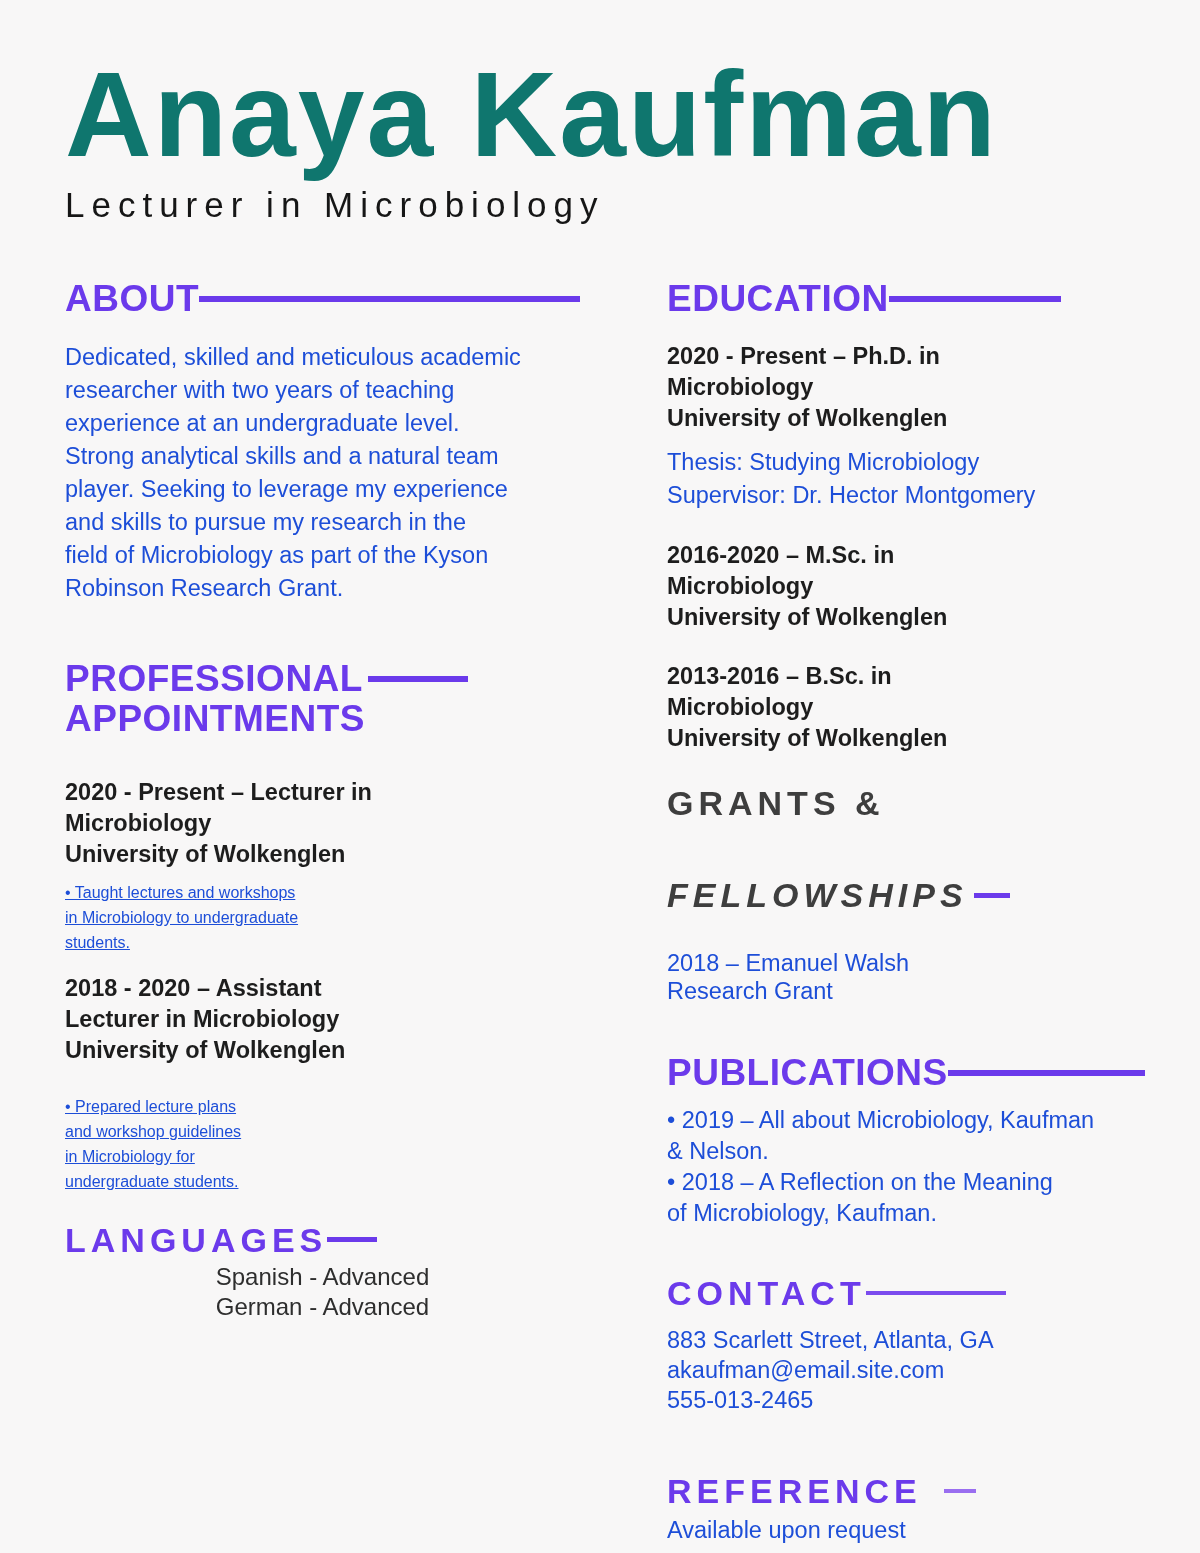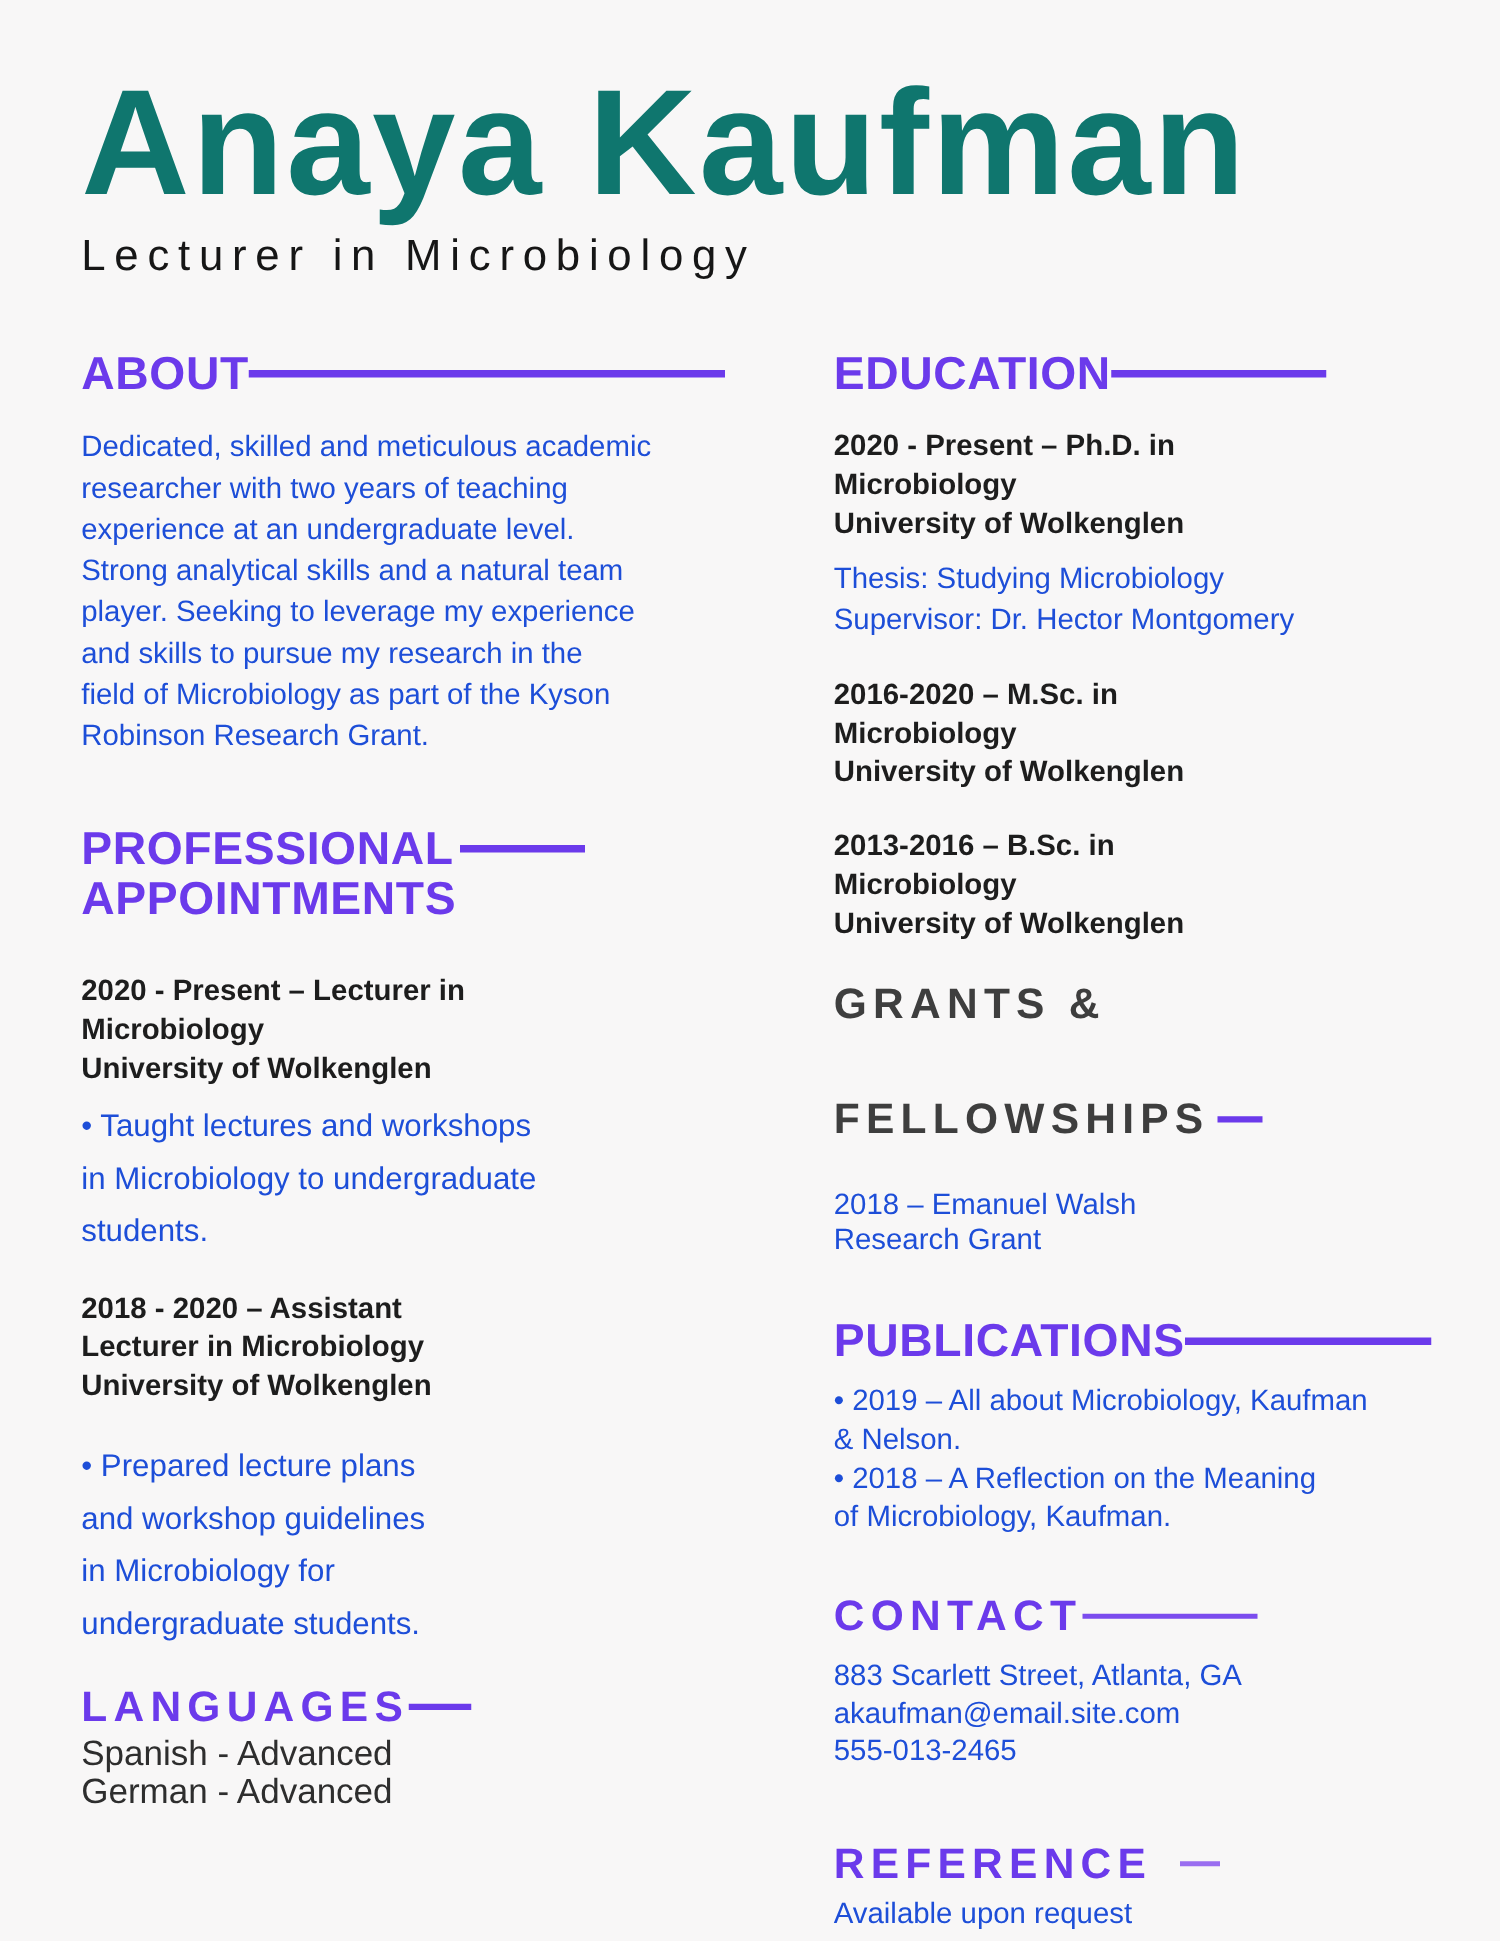--- a/index.html
+++ b/index.html
@@ -57,32 +57,32 @@
   .body-text { font-size: 23.5px; line-height: 33px; color: #1d4ed8; }
   .bold-title { font-size: 23.5px; line-height: 31px; font-weight: 700; color: #1d1d1d; }
 
   
   .about-body { margin-top: 22px; }
   .section-pa { margin-top: 54px; }
   .pa-head { position: relative; }
   .pa-rule { position: absolute; left: 303px; top: 17px; width: 100px; height: 6px; background: #6b3aeb; }
   .entry { margin-top: 38px; }
   .entry-2 { margin-top: 18px; }
-  .entry-bullet { margin-top: 10px; font-size: 25px; line-height: 42px; }
+  .entry-bullet { margin-top: 10px; font-size: 16px; line-height: 25px; text-decoration: underline; }
   .entry-bullet-2 { margin-top: 28px; }
   .section-lang { margin-top: 28px; }
   .lang-items { margin-top: 4px; }
-  .lang-item { font-size: 28px; line-height: 30px; color: #2e2e2e; }
+  .lang-item { font-size: 24px; line-height: 30px; color: #2e2e2e; text-align: center; }
 
   
   .edu-entry { margin-top: 22px; }
   .edu-entry + .edu-entry { margin-top: 28px; }
   .edu-details { margin-top: 12px; }
   .section-grants { margin-top: 31px; }
-  .grants-line2 { display: flex; align-items: center; gap: 6px; }
+  .grants-line2 { display: flex; align-items: center; gap: 6px; font-style: italic; }
   .grants-dash { width: 36px; height: 5px; background: #6b3aeb; }
   .grants-body { margin-top: 8px; font-size: 23.5px; line-height: 28px; }
   .section-pub { margin-top: 48px; }
   .pub-items { margin-top: 12px; }
   .pub-item { font-size: 23.5px; line-height: 31px; }
   .section-contact { margin-top: 46px; }
   .contact-rule { width: 140px; }
   .contact-lines { margin-top: 14px; }
   .contact-line { font-size: 23.5px; line-height: 30px; }
   .section-ref { margin-top: 58px; }

